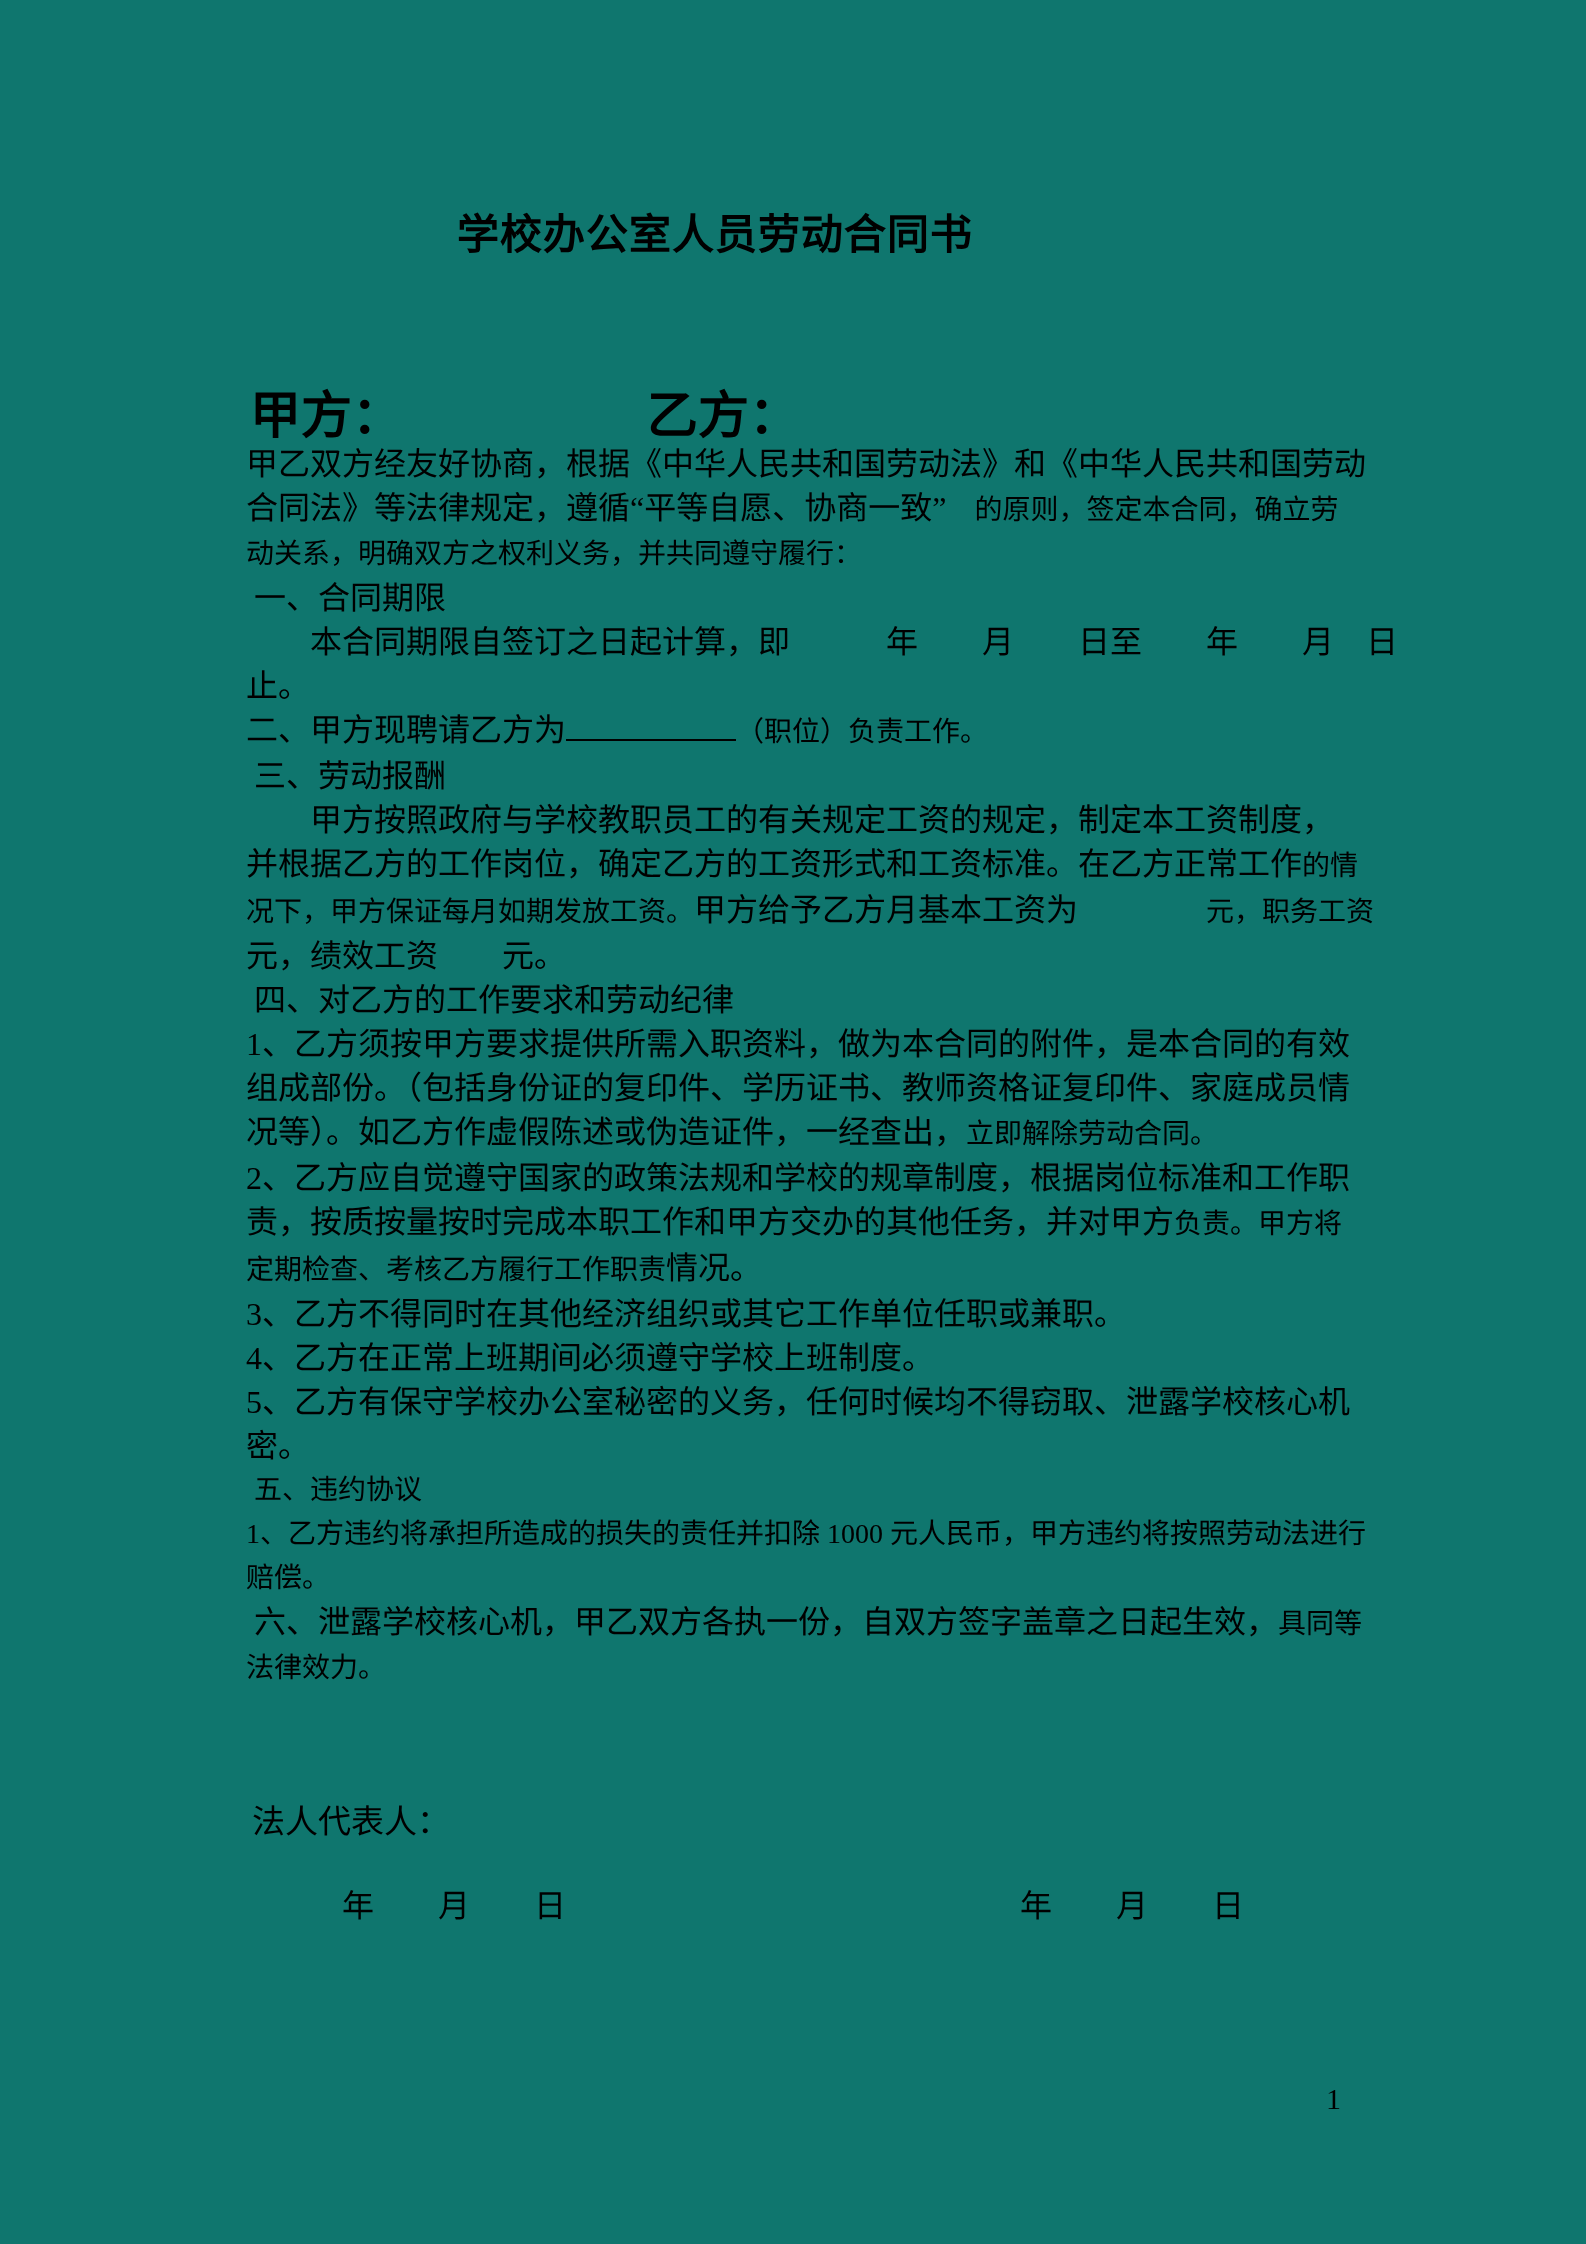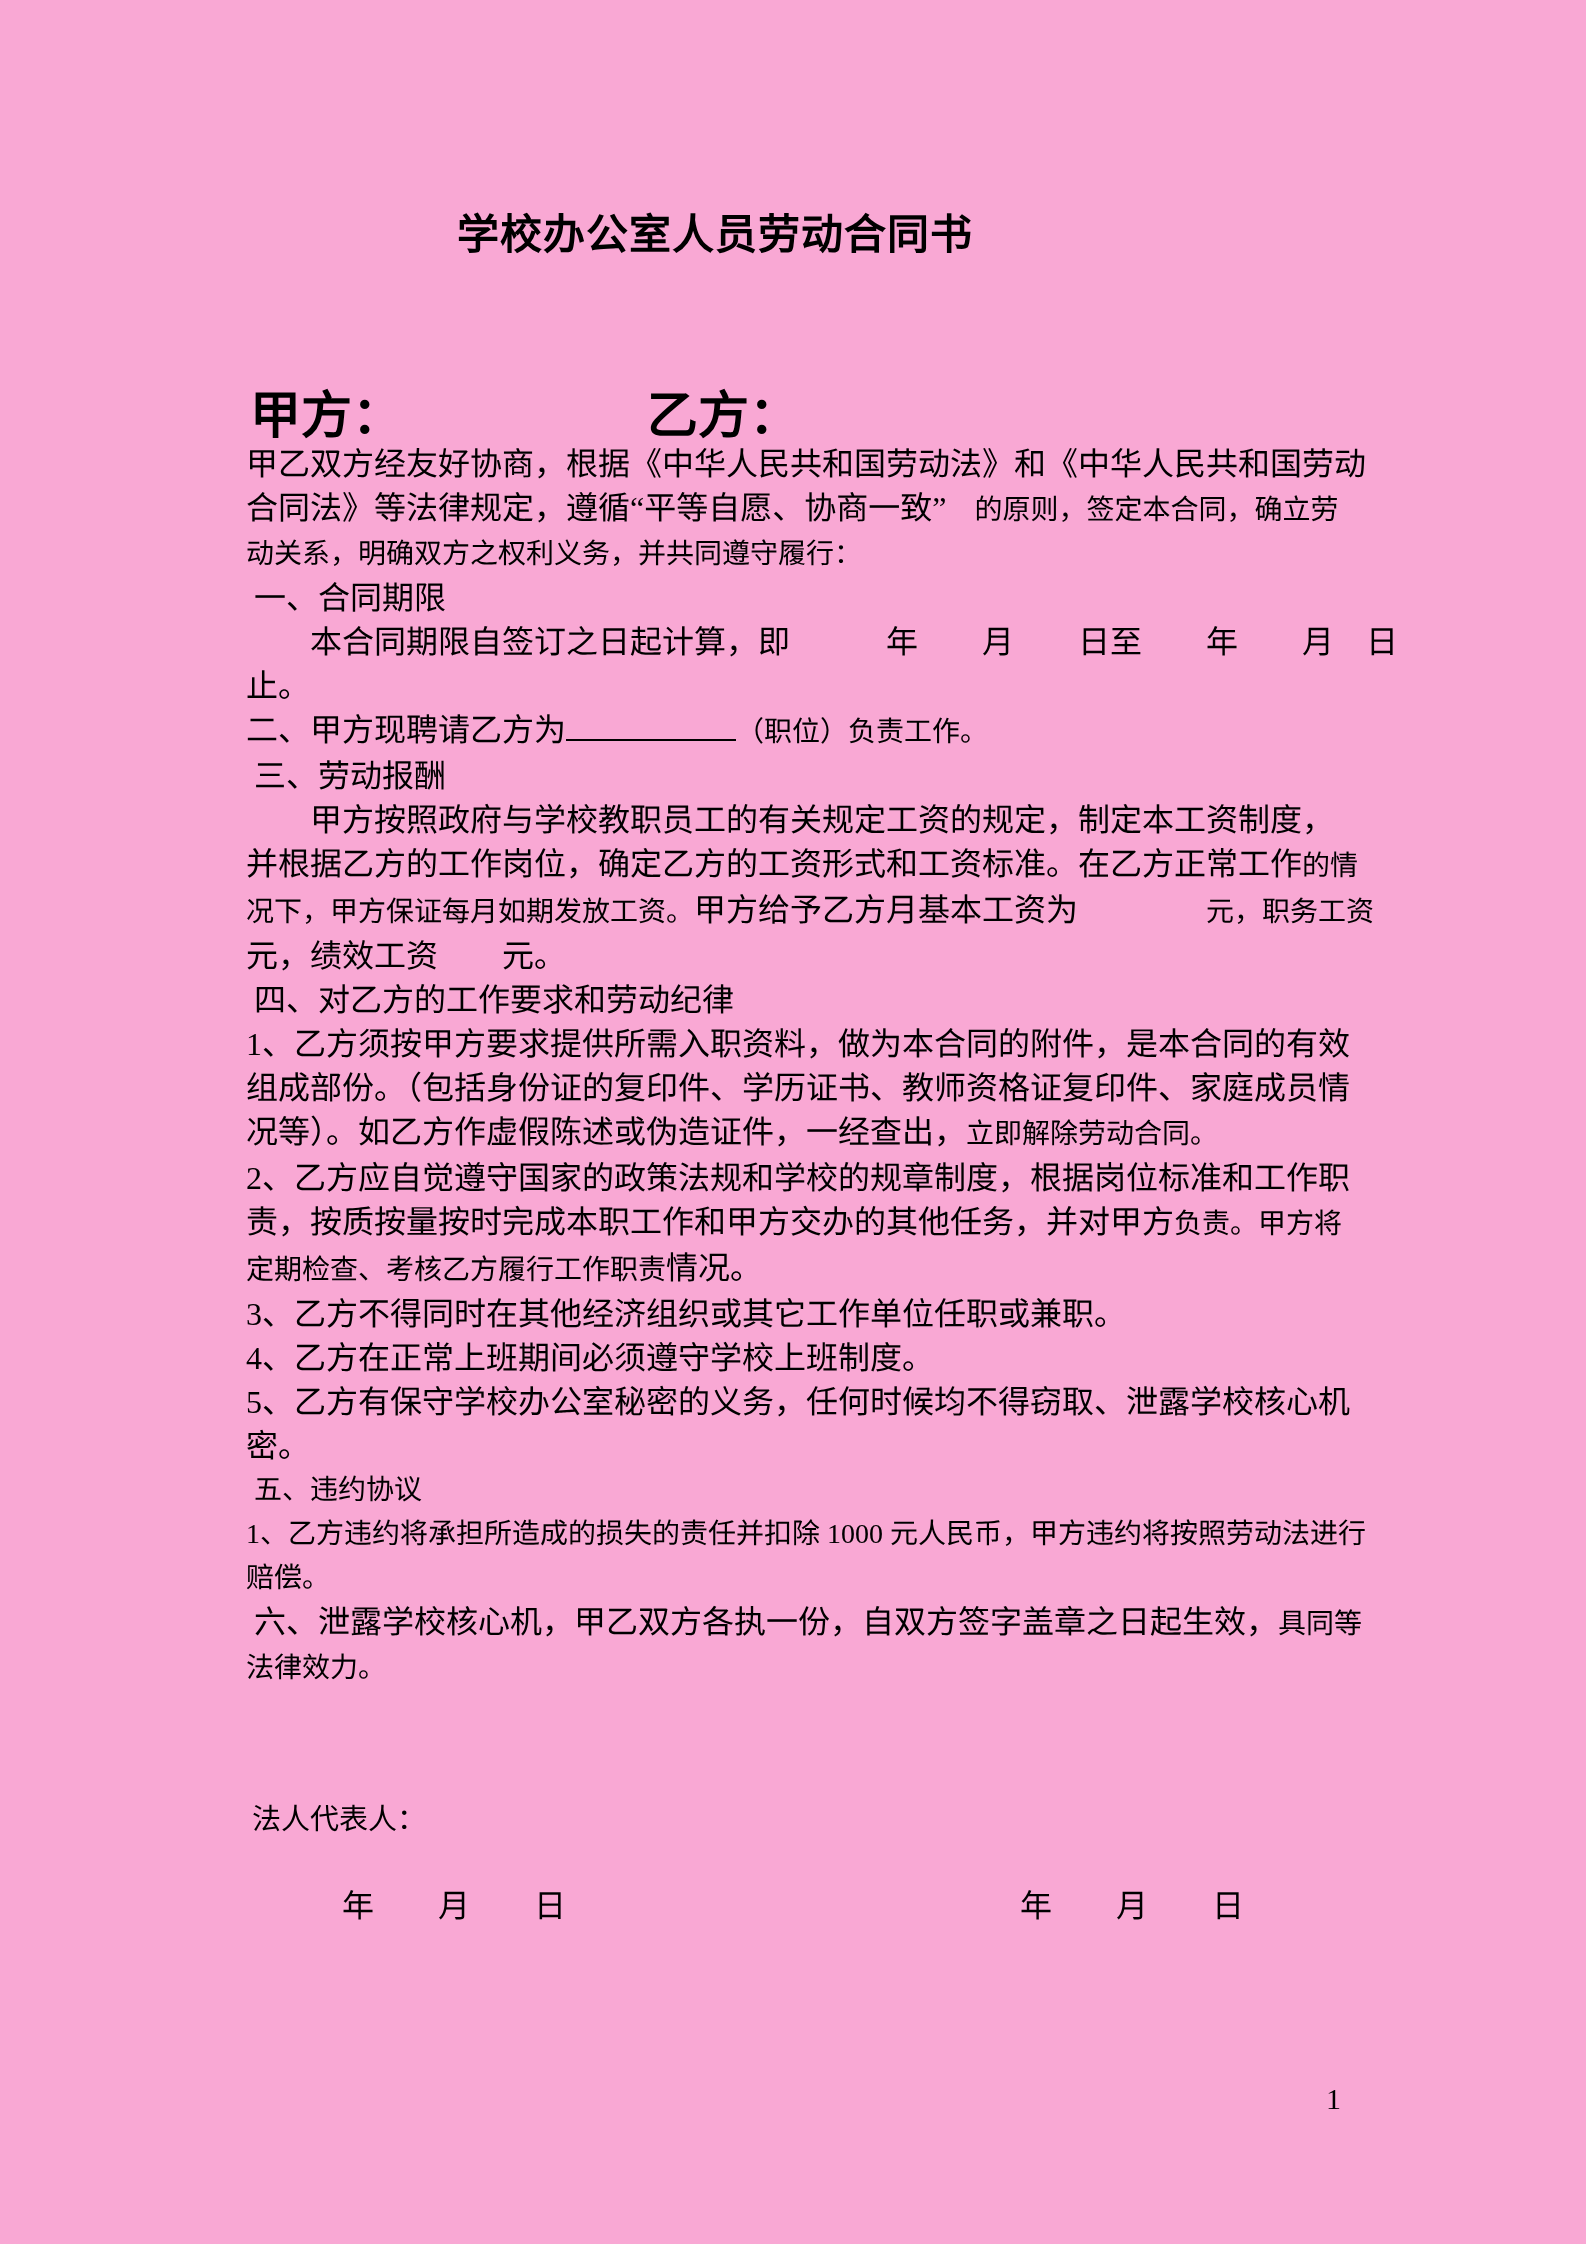--- a/index.html
+++ b/index.html
@@ -1,20 +1,20 @@
 <!DOCTYPE html>
 <html lang="zh-CN"><head>
 <meta charset="utf-8">
 <style>
   html, body { margin: 0; padding: 0; background: #ffffff; }
   .page {
     position: relative;
     width: 1586px;
     height: 2244px;
-    background: #f9a8d4;
+    background: #0f766e;
     color: #000000;
     font-family: "Liberation Serif", "DejaVu Serif", serif;
     overflow: hidden;
   }
   .title-wrap {
     position: absolute;
     top: 200px;
     left: 0;
     width: 1430px;
     text-align: center;
@@ -55,21 +55,21 @@
     top: 1700px;
     left: 246px;
     font-size: 34px;
     white-space: nowrap;
   }
   .sig-b { margin-left: 388px; }
   .legal-row {
     position: absolute;
     top: 1795px;
     left: 252px;
-    font-size: 29px;
+    font-size: 33px;
     white-space: nowrap;
     text-align: right;
   }
   .date-left {
     position: absolute;
     top: 1880px;
     left: 342px;
     font-size: 32px;
     white-space: nowrap;
   }

